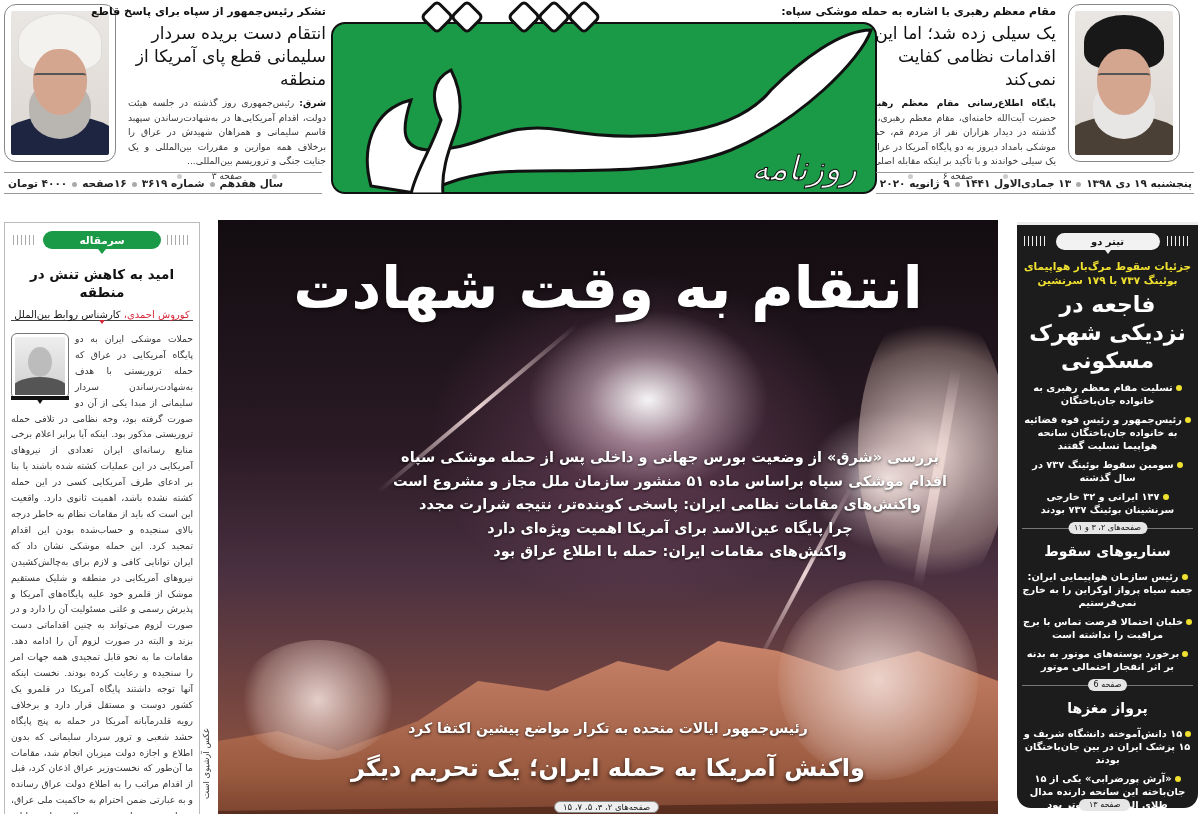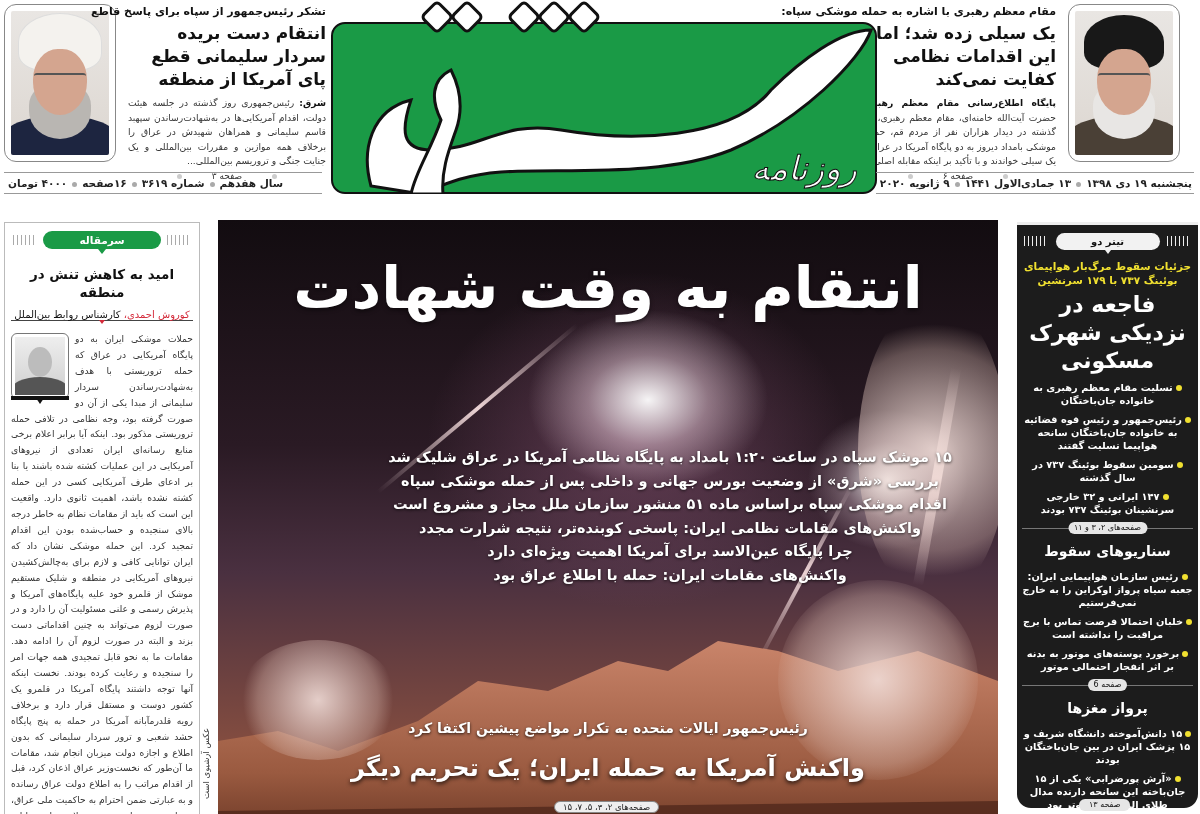--- a/index.html
+++ b/index.html
@@ -33,21 +33,21 @@
   .portrait.rouhani .body { background: #1d2540; }
   .portrait.rouhani .beard { background: #b9b6b2; }
   .portrait .glasses { position: absolute; left: 50%; top: 62px; width: 52px; height: 10px; margin-left: -26px; border-top: 2px solid #555; border-radius: 3px; }
 
   .story-text { position: absolute; top: 0; width: 196px; text-align: right; direction: rtl; }
   .top-story-right .story-text { right: 124px; }
   .top-story-left .story-text { right: 0; width: 198px; left: auto; }
   .top-story-left .story-text { left: 124px; right: auto; }
 
   .kicker { font-family: "DejaVu Sans", sans-serif; font-size: 11px; font-weight: bold; color: #111; line-height: 16px; white-space: nowrap; }
-  .headline { font-family: "DejaVu Sans", sans-serif; font-size: 17px; font-weight: bold; color: #111; line-height: 23px; margin-top: 2px; }
+  .headline { font-family: "DejaVu Sans", sans-serif; font-size: 17px; font-weight: normal; color: #111; line-height: 23px; margin-top: 2px; }
   .body-text { font-family: "DejaVu Sans", sans-serif; font-size: 9.2px; color: #333; line-height: 14.5px; margin-top: 5px; text-align: justify; }
   .body-text .lead { font-weight: bold; color: #111; }
   .page-ref { font-size: 9px; color: #333; text-align: center; margin-top: 2px; }
   .page-ref .dot { display: inline-block; width: 5px; height: 5px; border-radius: 50%; background: #ccc; margin: 0 30px; vertical-align: middle; }
 
   .date-bar { position: absolute; top: 172px; height: 22px; border-top: 1px solid #999; border-bottom: 1px solid #999; font-size: 10.5px; font-weight: bold; line-height: 20px; color: #222; white-space: nowrap; }
   .date-bar.right { right: 6px; width: 318px; text-align: right; padding-right: 2px; }
   .date-bar.left { left: 4px; width: 318px; text-align: left; padding-left: 4px; direction: rtl; }
   .date-bar .sep { display: inline-block; width: 5px; height: 5px; background: #aaa; border-radius: 50%; margin: 0 5px; vertical-align: middle; }
 
@@ -220,21 +220,20 @@
     </defs>
     <path d="M0 130 L60 120 L120 140 L200 110 L260 70 L330 80 L400 50 L450 60 L500 30 L560 40 L620 60 L700 40 L780 70 L780 250 L0 250 Z" fill="url(#mg)"></path>
     <path d="M0 200 L780 190 L780 250 L0 250 Z" fill="#4a2418" opacity="0.7"></path>
   </svg>
   <div class="smoke" style="left:560px; top:360px; width:200px; height:200px;"></div>
   <div class="smoke" style="left:640px; top:80px; width:150px; height:300px;"></div>
   <div class="smoke" style="left:20px; top:420px; width:160px; height:120px;"></div>
 
   <h1 class="main-headline">انتقام به وقت شهادت</h1>
   <div class="bullets">
-    <div>۱۵ موشک سپاه در ساعت ۱:۲۰ بامداد به پایگاه نظامی آمریکا در عراق شلیک شد</div>
     <div>بررسی «شرق» از وضعیت بورس جهانی و داخلی پس از حمله موشکی سپاه</div>
     <div>اقدام موشکی سپاه براساس ماده ۵۱ منشور سازمان ملل مجاز و مشروع است</div>
     <div>واکنش‌های مقامات نظامی ایران: پاسخی کوبنده‌تر، نتیجه شرارت مجدد</div>
     <div class="b5">چرا پایگاه عین‌الاسد برای آمریکا اهمیت ویژه‌ای دارد</div>
     <div class="b6">واکنش‌های مقامات ایران: حمله با اطلاع عراق بود</div>
   </div>
   <div class="sub-kicker">رئیس‌جمهور ایالات متحده به تکرار مواضع پیشین اکتفا کرد</div>
   <div class="sub-headline">واکنش آمریکا به حمله ایران؛ یک تحریم دیگر</div>
 </main>
 <div class="photo-credit">عکس آرشیوی است</div>

